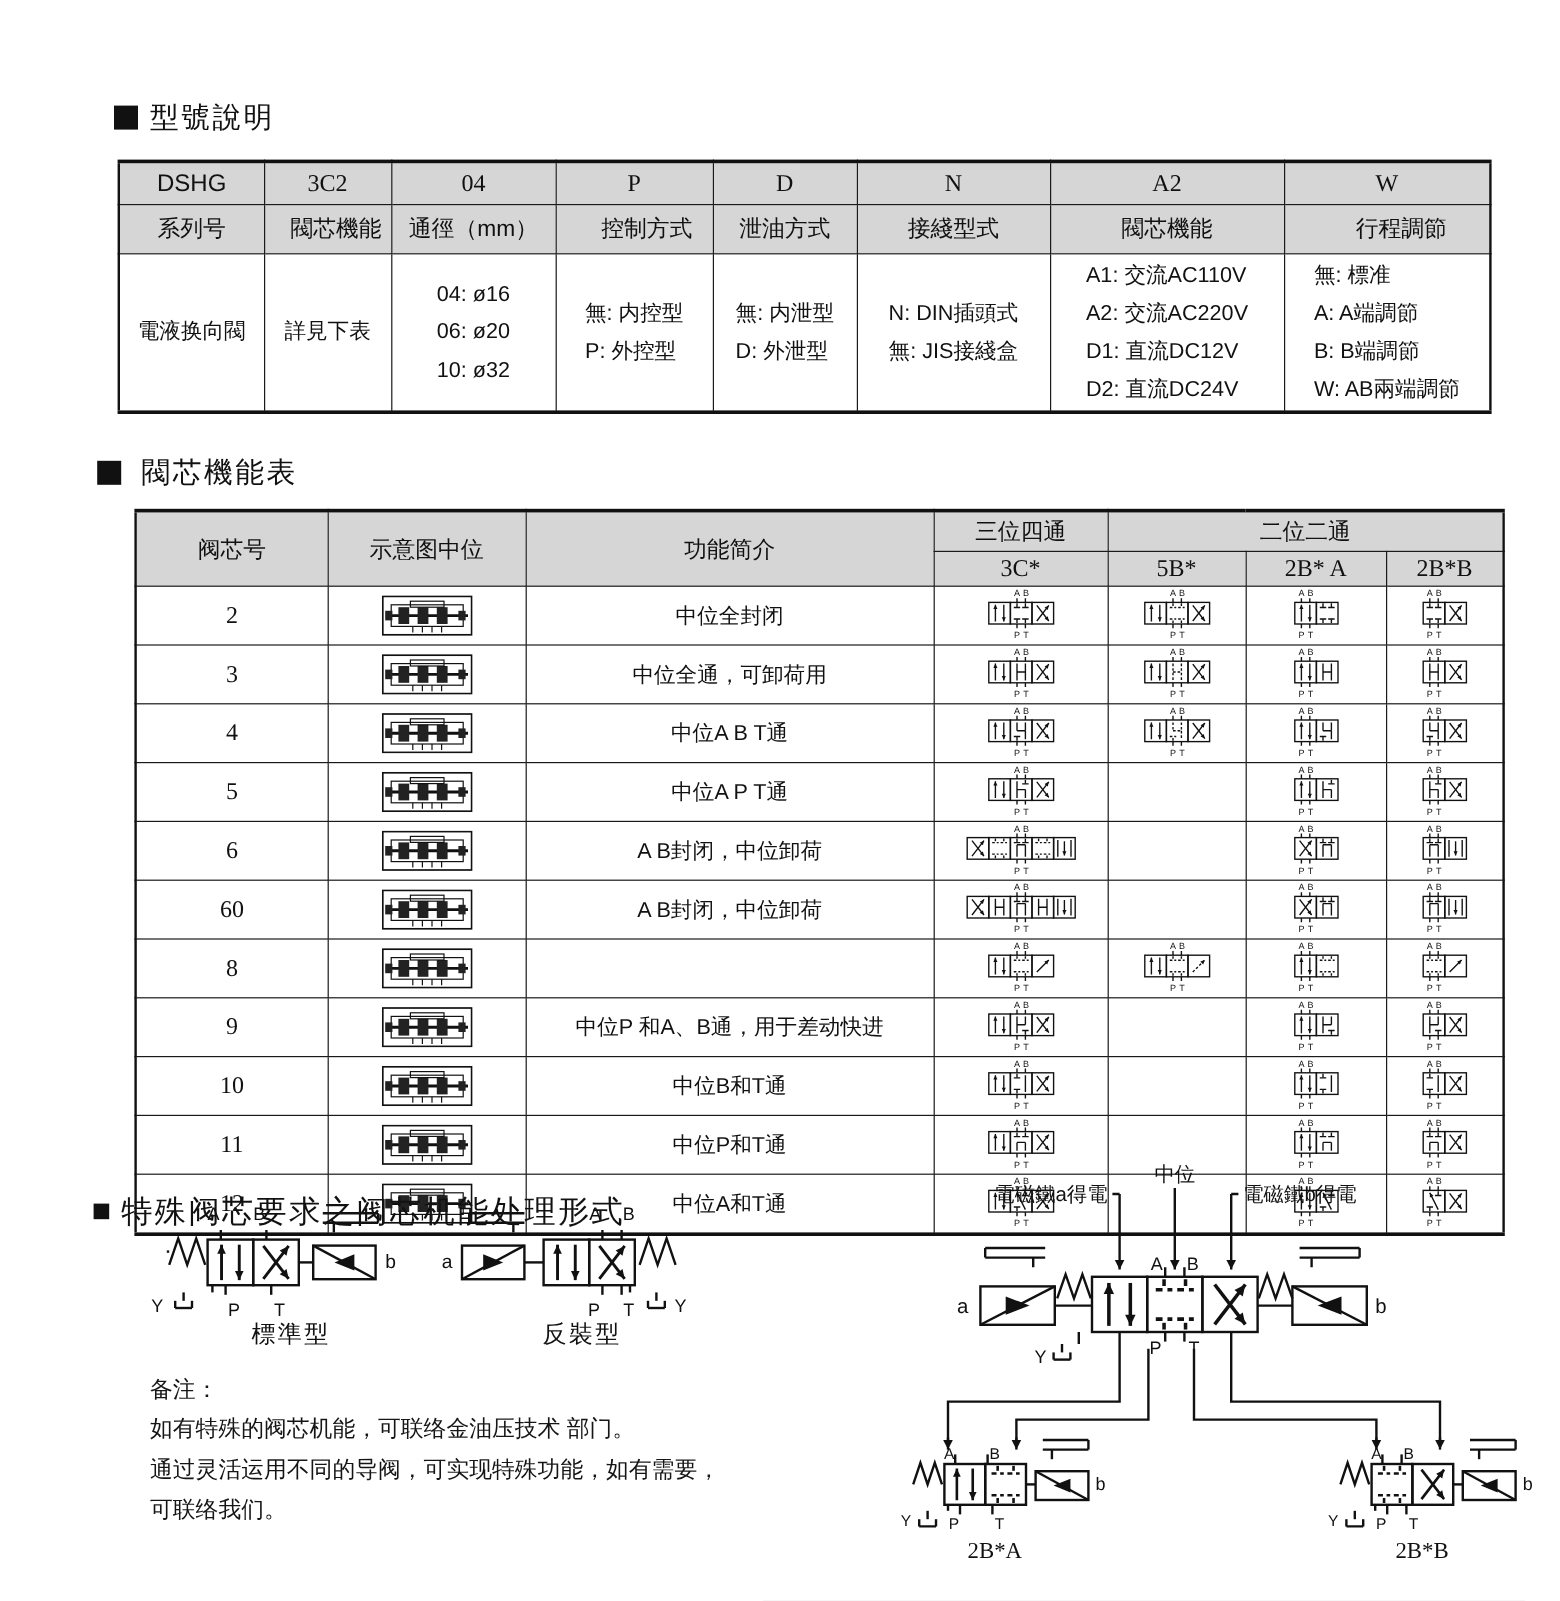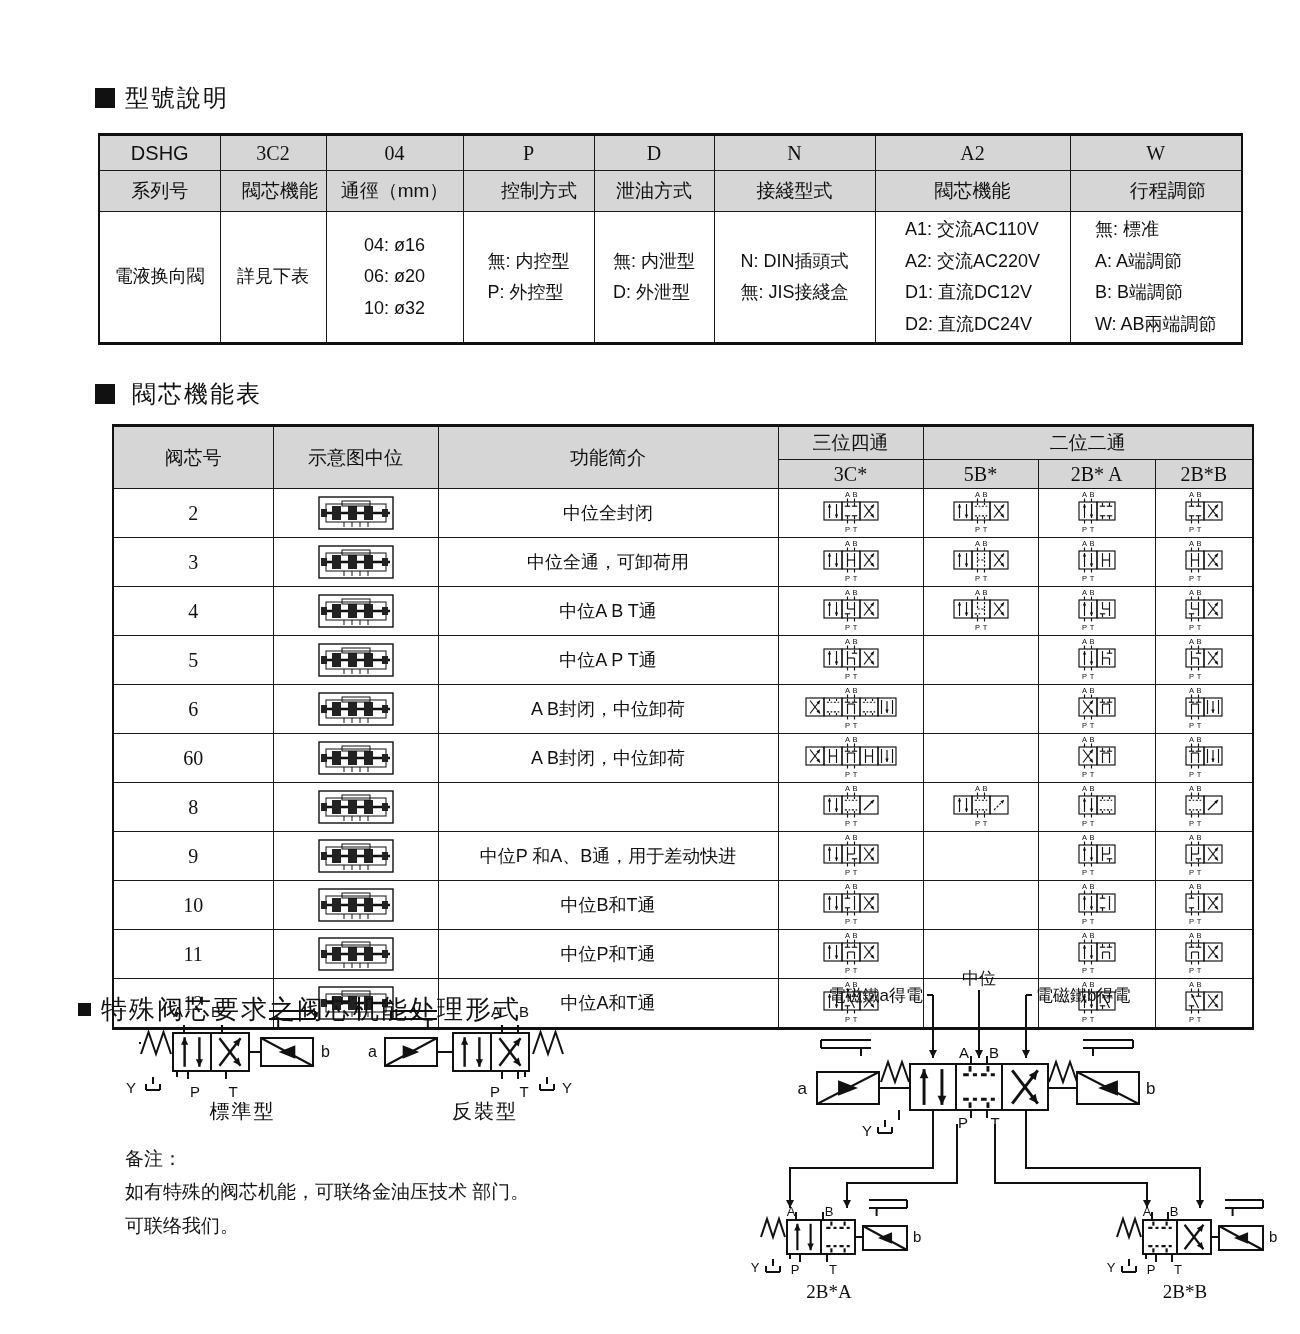--- a/index.html
+++ b/index.html
@@ -78,21 +78,21 @@
           <td><div class="body-lines"><div>04: ø16</div><div>06: ø20</div><div>10: ø32</div></div></td>
           <td><div class="body-lines"><div>無: 内控型</div><div>P: 外控型</div></div></td>
           <td><div class="body-lines"><div>無: 内泄型</div><div>D: 外泄型</div></div></td>
           <td><div class="body-lines"><div>N: DIN插頭式</div><div>無: JIS接綫盒</div></div></td>
           <td><div class="body-lines"><div>A1: 交流AC110V</div><div>A2: 交流AC220V</div><div>D1: 直流DC12V</div><div>D2: 直流DC24V</div></div></td>
           <td><div class="body-lines"><div>無: 標准</div><div>A:  A端調節</div><div>B:  B端調節</div><div>W: AB兩端調節</div></div></td>
         </tr>
       </tbody>
   </table>
 
-  <div class="sec-title" style="left:95px;top:378px;gap:17px;">
+  <div class="sec-title" style="left:81px;top:378px;gap:17px;">
     <span class="sq"></span>
     <span>閥芯機能表</span>
   </div>
 
   <table class="dtable" id="t2" style="left:112px;top:424px;width:1140px;">
     <colgroup>
         <col style="width:160px">
         <col style="width:165px">
         <col style="width:340px">
         <col style="width:145px">
@@ -1622,20 +1622,21 @@
       <line x1="185" y1="85" x2="199" y2="85" stroke="#111" stroke-width="2"></line>
       <line x1="185" y1="79" x2="185" y2="85" stroke="#111" stroke-width="2"></line>
       <line x1="199" y1="79" x2="199" y2="85" stroke="#111" stroke-width="2"></line>
       <text x="212" y="88" font-size="15" text-anchor="middle" fill="#111">Y</text>
     </svg>
   <div class="caption" style="left:355px;top:1098px;width:260px;">反裝型</div>
 
   <div class="notes" style="left:125px;top:1142px;width:570px;">
     <div>备注：</div>
     <div>如有特殊的阀芯机能，可联络金油压技术 部门。</div>
+    <div>通过灵活运用不同的导阀，可实现特殊功能，如有需要，</div>
     <div>可联络我们。</div>
   </div>
 
   <svg id="svg-main" style="position:absolute;left:695px;top:968px;" width="605" height="340" viewBox="0 0 605 340">
       <text x="284" y="16" font-size="17" text-anchor="middle" fill="#111">中位</text>
       <line x1="284" y1="22" x2="284" y2="90" stroke="#111" stroke-width="2"></line>
       <polygon points="284,90 280,82 288,82" fill="#111"></polygon>
       <text x="228" y="33" font-size="17" text-anchor="end" fill="#111">電磁鐵a得電</text>
       <path d="M232,27 h6 v0" fill="none" stroke="#111" stroke-width="2"></path>
       <line x1="238" y1="27" x2="238" y2="90" stroke="#111" stroke-width="2"></line>

